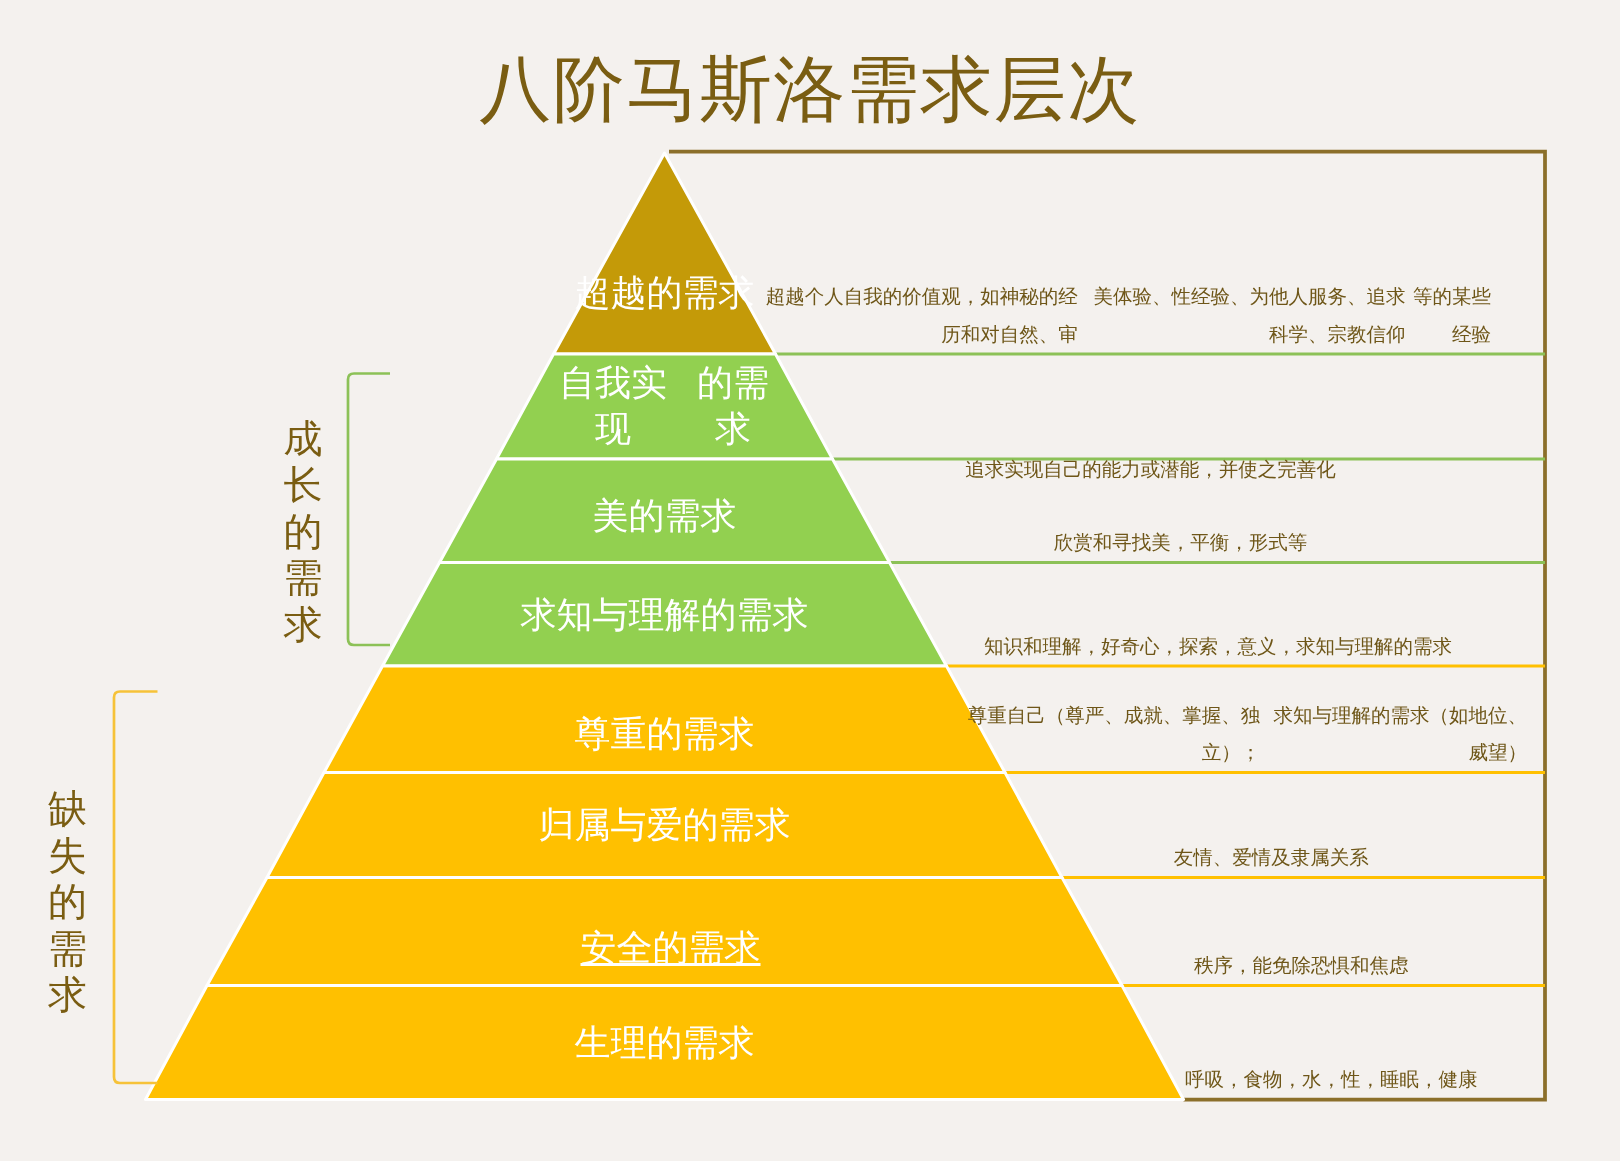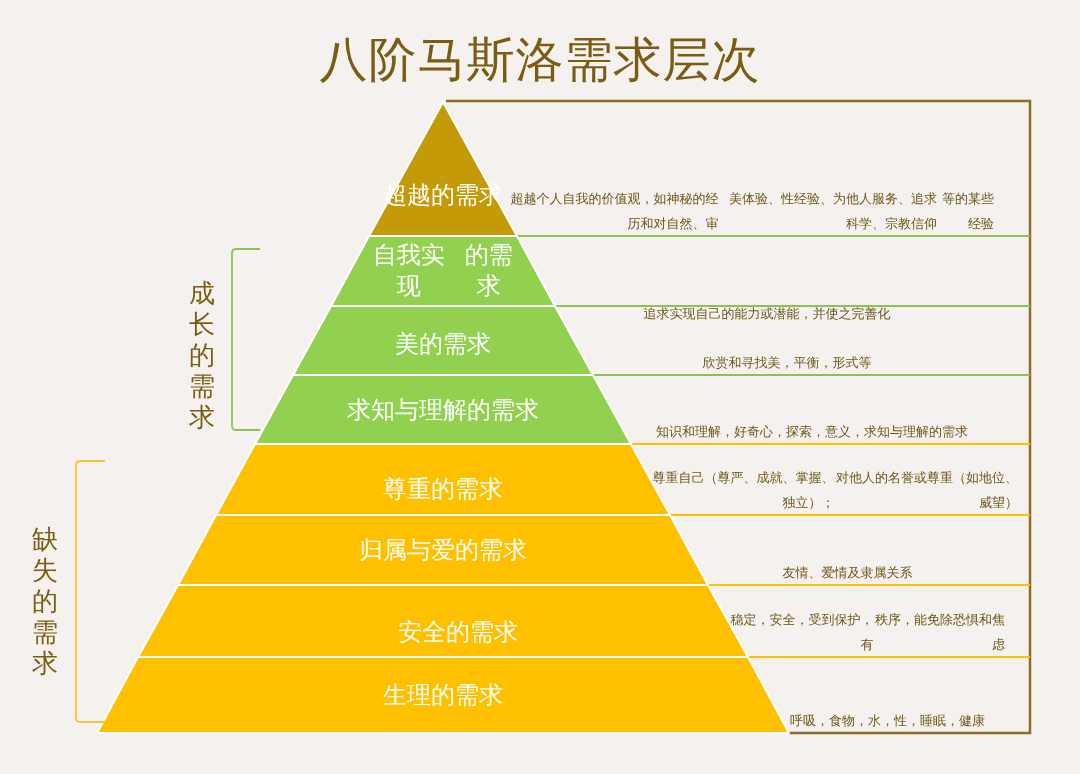--- a/index.html
+++ b/index.html
@@ -65,45 +65,44 @@
   <span>的需求</span>
 </div>
 <div class="lvl-label" style="left:363px; top:238px; width:160px; height:66px; ">
   <span>自我实现</span>
   <span>的需求</span>
 </div>
 <div class="lvl-label" style="left:333px; top:306px; width:220px; height:77px;">美的需求</div>
 <div class="lvl-label" style="left:293px; top:376px; width:300px; height:68px;">求知与理解的需求</div>
 <div class="lvl-label" style="left:293px; top:445px; width:300px; height:88px;">尊重的需求</div>
 <div class="lvl-label" style="left:293px; top:516px; width:300px; height:69px;">归属与爱的需求</div>
-<div class="lvl-label" style="left:308px; top:586px; width:300px; height:92px;">安全的需求</div>
+<div class="lvl-label" style="left:297px; top:586px; width:300px; height:92px;text-decoration:underline;">安全的需求</div>
 <div class="lvl-label" style="left:293px; top:658px; width:300px; height:75px;">生理的需求</div>
 
 <div class="desc" style="left:500px; top:102px; width:494px; height:134px;">
   <span>超越个人自我的价值观，如神秘的经历和对自然、审</span>
   <span>美体验、性经验、为他人服务、追求科学、宗教信仰</span>
   <span>等的某些经验</span>
 </div>
 <div class="desc" style="left:540px; top:237px; width:454px; height:89px;">
   <span>追求实现自己的能力或潜能，并使之完善化</span>
 </div>
 <div class="desc" style="left:580px; top:307px; width:414px; height:68px;">
   <span>欣赏和寻找美，平衡，形式等</span>
 </div>
 <div class="desc" style="left:620px; top:376px; width:384px; height:68px;text-align:right;">
   <span>知识和理解，好奇心，探索，意义，</span>
   <span>求知与理解的需求</span>
 </div>
 <div class="desc" style="left:640px; top:445px; width:378px; height:70px;">
   <span>尊重自己（尊严、成就、掌握、独立）；</span>
-  <span>对他人的名誉或尊重（如地位、威望）</span>
+  <span>求知与理解的需求（如地位、威望）</span>
 </div>
 <div class="desc" style="left:690px; top:516px; width:315px; height:69px;">
   <span>友情、爱情及隶属关系</span>
 </div>
 <div class="desc" style="left:730px; top:586px; width:275px; height:71px;">
-  <span>稳定，安全，受到保护，有</span>
   <span>秩序，能免除恐惧和焦虑</span>
 </div>
 <div class="desc" style="left:770px; top:658px; width:235px; height:75px;">
   <span>呼吸，食物，水，性，</span>
   <span>睡眠，健康</span>
 </div>
 
 </body></html>

